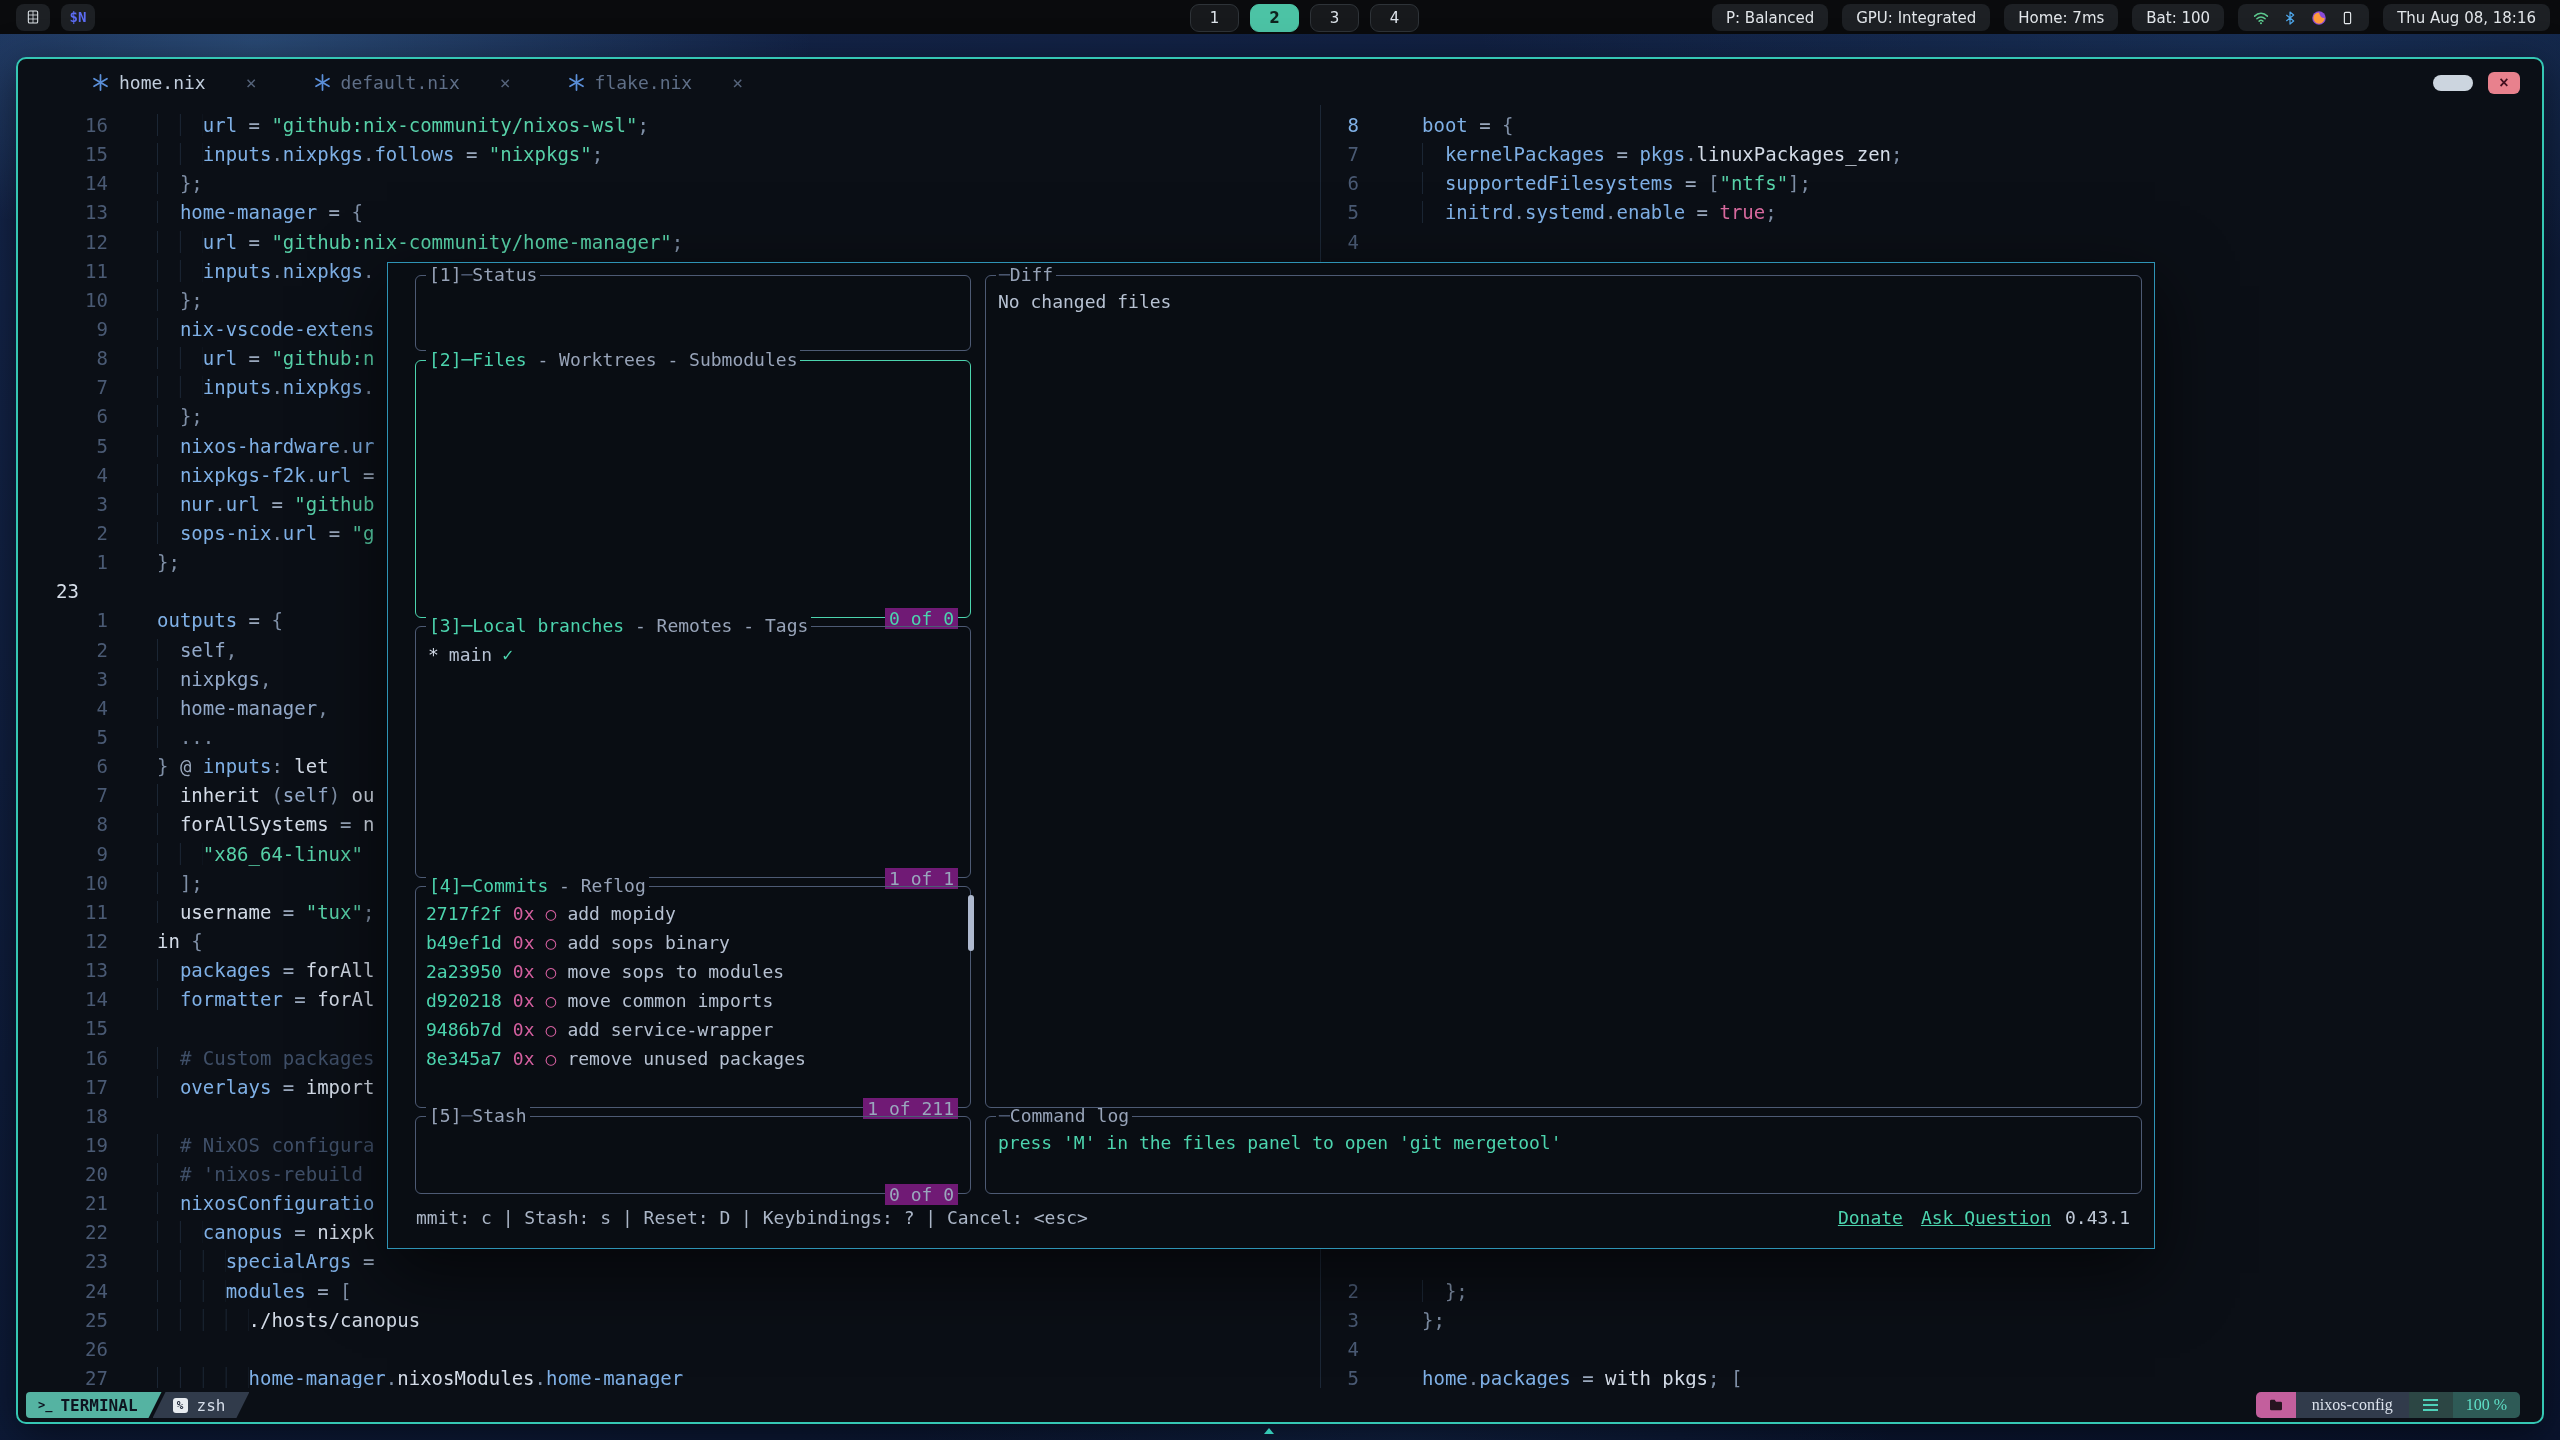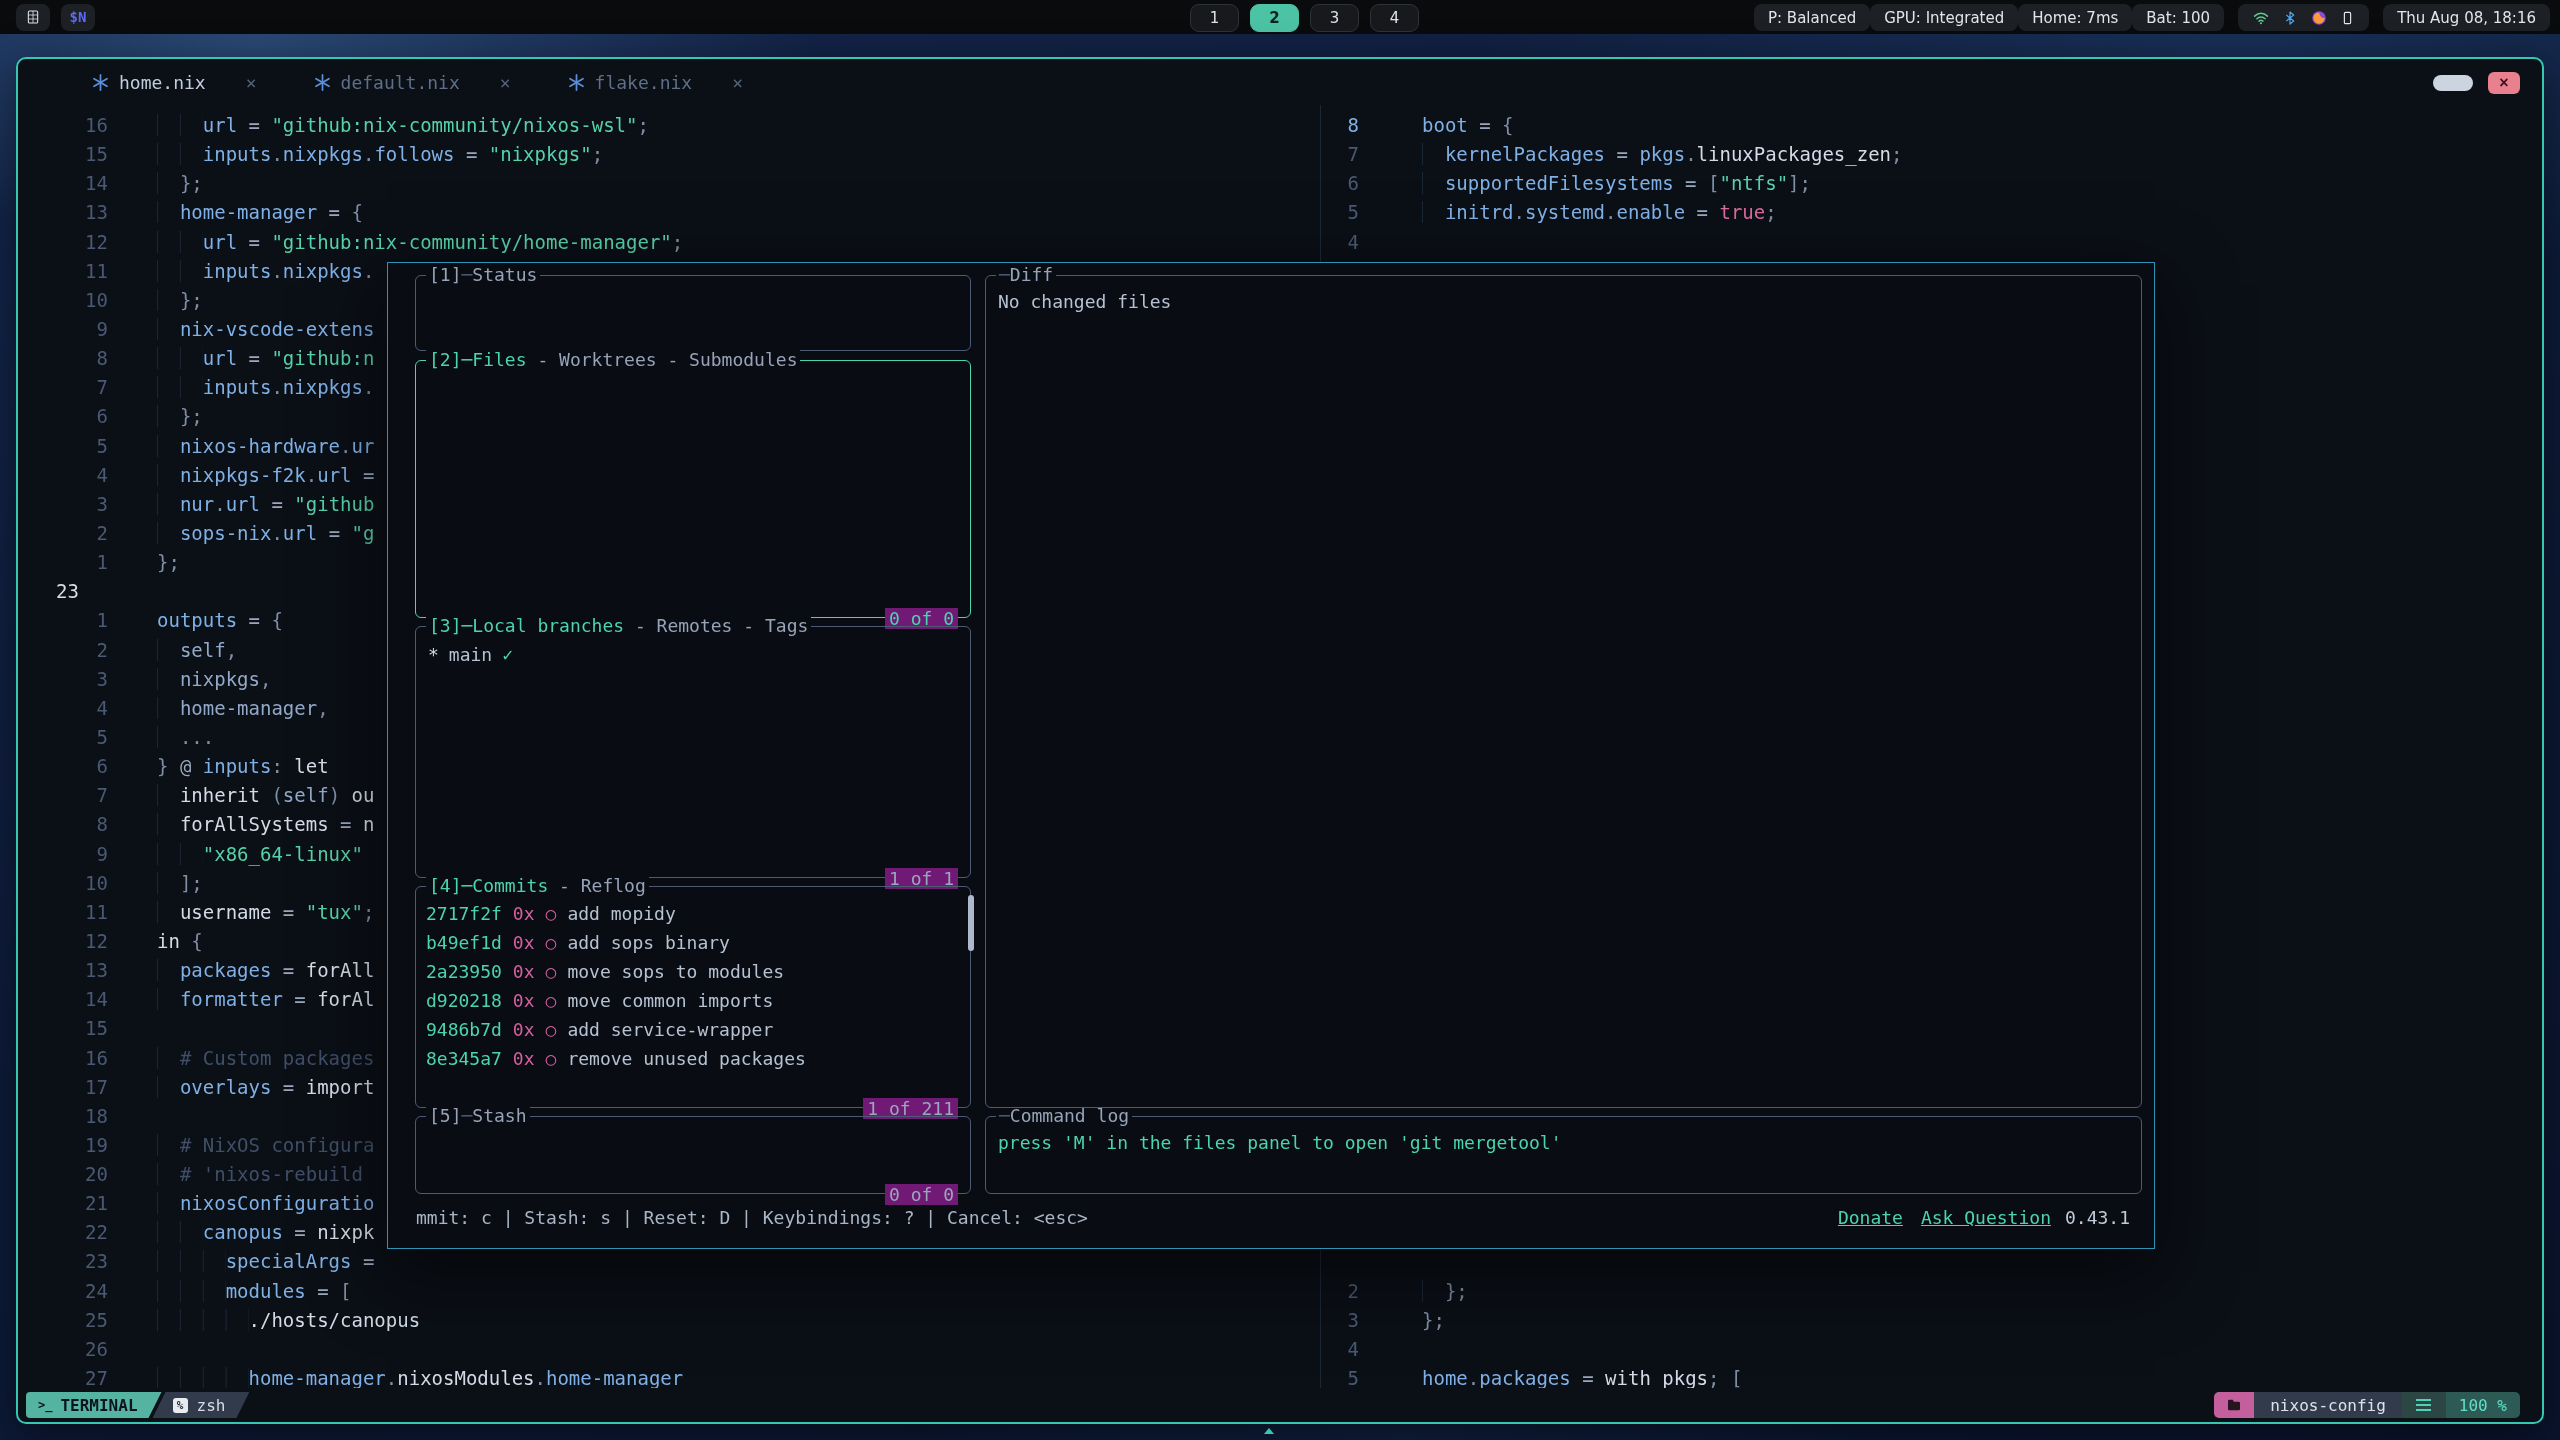--- a/index.html
+++ b/index.html
@@ -15,21 +15,21 @@
     display:flex;align-items:center;font-family:"DejaVu Sans",sans-serif;}
   .tb-left{display:flex;gap:11px;margin-left:16px;}
   .tb-btn{display:flex;align-items:center;justify-content:center;width:34px;height:27px;
     background:#1d2024;border:none;border-radius:8px;cursor:pointer;padding:0;}
   .nix-badge{color:#5c6cf2;font-family:"DejaVu Sans Mono",monospace;font-weight:bold;font-size:14px;}
   .tb-ws{position:absolute;left:1190px;top:4px;display:flex;gap:11px;}
   .ws{width:47px;height:26px;border-radius:9px;background:#17191c;border:1px solid #2e3338;
     color:#dde3ea;font-size:15px;display:flex;align-items:center;justify-content:center;cursor:pointer;}
   .ws.on{background:#4cc3a5;border-color:#4cc3a5;color:#0f231e;font-weight:bold;}
   .tb-right{position:absolute;right:10px;top:4px;display:flex;gap:14px;align-items:center;}
-  .tb-pills{display:flex;}
+  .tb-pills{display:flex;gap:14px;}
   .tb-pill{height:27px;padding:0 14px;background:#1d2024;border-radius:8px;color:#e2e6ea;
     font-size:15px;display:flex;align-items:center;gap:12px;}
   
   #window{position:absolute;left:16px;top:57px;width:2524px;height:1363px;background:#0b0f16;
     border:2px solid #35c7b4;border-radius:10px;overflow:hidden;
     box-shadow:0 10px 40px rgba(0,0,0,.5);}
   #tabbar{position:absolute;left:0;top:0;right:0;height:46px;display:flex;align-items:center;padding-left:73px;}
   .tab{display:flex;align-items:center;margin-right:56px;cursor:pointer;}
   .tab .snow{width:19px;height:19px;margin-right:9px;}
   .tab .tlabel{font-size:18px;color:#5f6f88;}
@@ -82,21 +82,21 @@
   .cbul{color:#d45f9f;margin-right:11px}.cmsg{color:#b6c1d2}
   .bmark{color:#d3dbe7;margin-right:10px}.bname{color:#b6c1d2;margin-right:10px}.bcheck{color:#4cd4ae}
   .lg-scroll{position:absolute;right:-4px;top:8px;width:6px;height:56px;background:#aeb9cf;border-radius:3px;cursor:pointer;}
   .lg-teal{color:#4cd4ae;}
   .lg-keybar{position:absolute;left:28px;right:24px;top:944px;display:flex;justify-content:space-between;color:#aab5c6;}
   .lg-link{color:#4cd4ae;text-decoration:underline;margin-left:18px;cursor:pointer;}
   .lg-version{color:#c0cad8;margin-left:14px;}
   
   #statusbar{position:absolute;left:0;right:0;bottom:0;height:34px;}
   .sb-left{position:absolute;left:8px;top:4px;display:flex;}
-  .sb-right{position:absolute;right:22px;top:4px;display:flex;}
+  .sb-right{position:absolute;right:22px;top:4px;display:flex;font-family:Liberation Serif, serif;}
   .sb-seg{height:26px;display:flex;align-items:center;font-size:16px;}
   .sb-mode{background:#55b3a2;color:#0d1420;font-weight:bold;padding:0 24px 0 12px;gap:8px;
     clip-path:polygon(0 0,100% 0,calc(100% - 13px) 100%,0 100%);border-radius:4px 0 0 4px;}
   .mode-icon{font-size:12px;font-weight:bold;color:#0d1420;}
   .sb-shell{background:#313b4b;color:#d5dde9;padding:0 24px 0 20px;gap:9px;margin-left:-9px;
     clip-path:polygon(13px 0,100% 0,calc(100% - 13px) 100%,0 100%);}
   .shell-icon{width:15px;height:15px;border-radius:3px;background:#e8ecf0;color:#20293a;font-size:11px;
     font-weight:bold;display:flex;align-items:center;justify-content:center;}
   .sb-pink{background:#c35f9d;width:40px;justify-content:center;border-radius:5px 0 0 5px;}
   .sb-session{background:#313b4b;color:#dbe2ec;padding:0 16px;}

